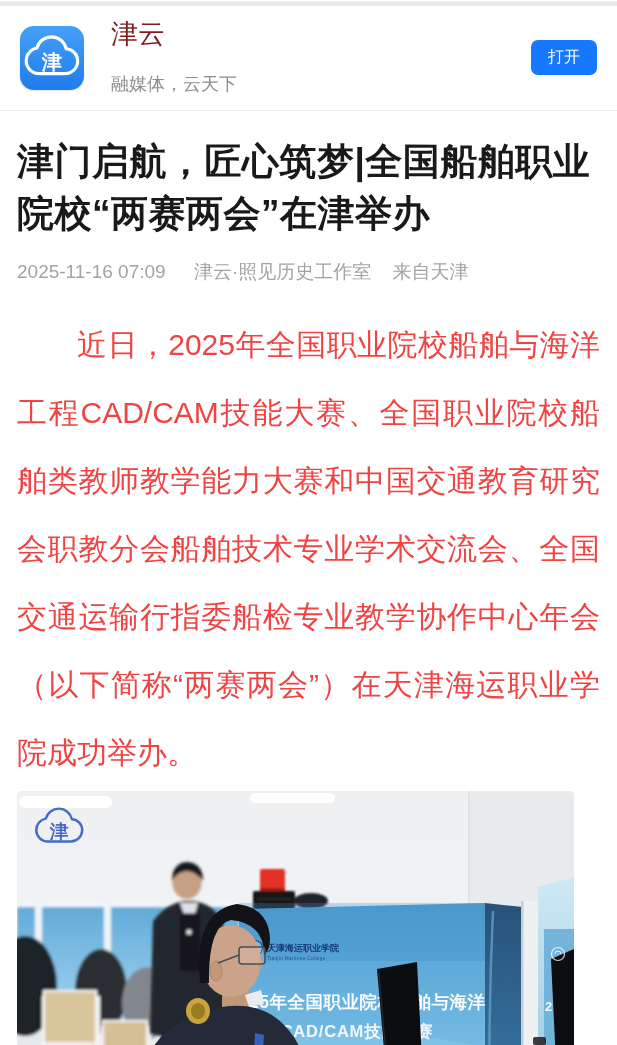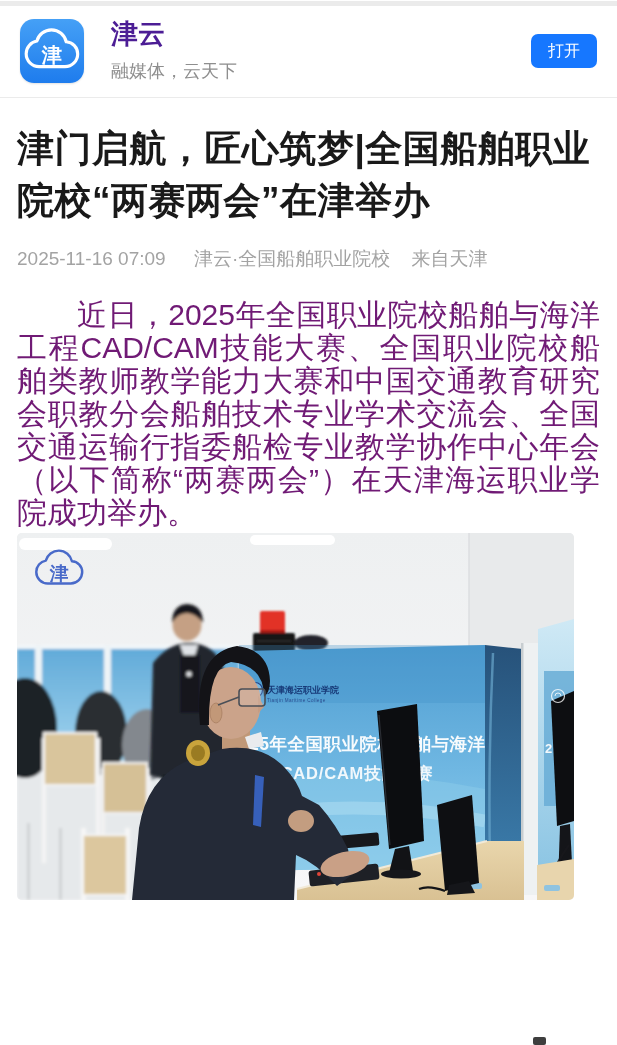--- a/index.html
+++ b/index.html
@@ -5,31 +5,31 @@
   html,body{margin:0;padding:0;background:#fff}
   .page{position:relative;width:617px;height:1045px;background:#fff;overflow:hidden;
         font-family:"Liberation Sans","DejaVu Sans",sans-serif;}
   .top-strip{height:6px;background:#ebebeb;border-top:1px solid #fff;box-sizing:border-box}
   .app-banner{display:flex;align-items:center;padding:13px 20px 14px;background:#fff}
   .app-icon{width:64px;height:64px;border-radius:14px;flex:none;
             background:linear-gradient(180deg,#45a0f6,#1e7ced);
             display:flex;align-items:center;justify-content:center;
             box-shadow:0 1px 2px rgba(0,0,0,.12)}
   .app-texts{margin-left:27px;flex:1;min-width:0}
-  .app-name{font-size:27px;color:#4c1d95;font-weight:700;line-height:1.15}
-  .app-tagline{font-size:18px;color:#8e8e8e;margin-top:8px}
+  .app-name{font-size:27px;color:#7f1d1d;font-weight:400;line-height:1.15}
+  .app-tagline{font-size:18px;color:#8e8e8e;margin-top:22px}
   .open-btn{flex:none;background:#1677ff;color:#fff;font-size:16px;border:none;
             border-radius:7px;padding:8px 17px;font-family:inherit;cursor:pointer;line-height:1.15}
   .divider{height:1px;background:#ebebeb}
   .article{padding:0 17px}
   .title{margin:25px 0 0;font-size:37px;line-height:1.4;font-weight:700;color:#191919;letter-spacing:.5px}
   .meta{margin-top:19px;font-size:19px;color:#a3a3a3;white-space:nowrap}
   .meta .src{margin-left:23px}
   .meta .loc{margin-left:16px}
-  .body-text{margin:26px 0 0;font-size:30px;line-height:33px;color:#701a75;text-indent:2em;text-align:justify}
+  .body-text{margin:26px 0 0;font-size:30px;line-height:68px;color:#ef4444;text-indent:2em;text-align:justify}
   .photo-wrap{margin-top:4px;width:557px;height:367px;border-radius:5px;overflow:hidden;position:relative;background:#eceeef}
   .photo-wrap svg{display:block}
   .stray-mark{position:absolute;left:533px;top:1037px;width:13px;height:8px;background:#232323;border-radius:2px;opacity:.88}
 </style>
 </head>
 <body>
 
 <div class="page">
   <div class="top-strip"></div>
 
@@ -49,21 +49,21 @@
     <button class="open-btn">打开</button>
   </header>
 
   <div class="divider"></div>
 
   <main class="article">
     <h1 class="title">津门启航，匠心筑梦|全国船舶职业院校“两赛两会”在津举办</h1>
 
     <div class="meta">
       <span>2025-11-16 07:09</span>
-      <span class="src">津云·全国船舶职业院校</span>
+      <span class="src">津云·照见历史工作室</span>
       <span class="loc">来自天津</span>
     </div>
 
     <p class="body-text">近日，2025年全国职业院校船舶与海洋工程CAD/CAM技能大赛、全国职业院校船舶类教师教学能力大赛和中国交通教育研究会职教分会船舶技术专业学术交流会、全国交通运输行指委船检专业教学协作中心年会（以下简称“两赛两会”）在天津海运职业学院成功举办。</p>
 
     <figure class="photo-wrap" style="margin-left:0;margin-right:0;margin-bottom:0">
       <svg width="557" height="367" viewBox="0 0 557 367">
         <defs>
           <linearGradient id="wallGrad" x1="0" y1="0" x2="0" y2="1">
             <stop offset="0" stop-color="#eef0f1"></stop>

